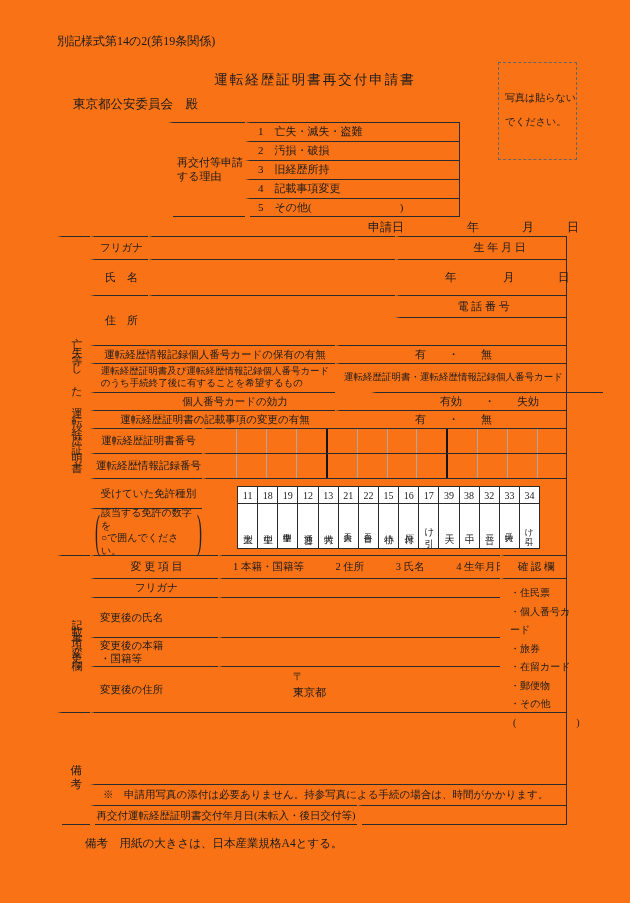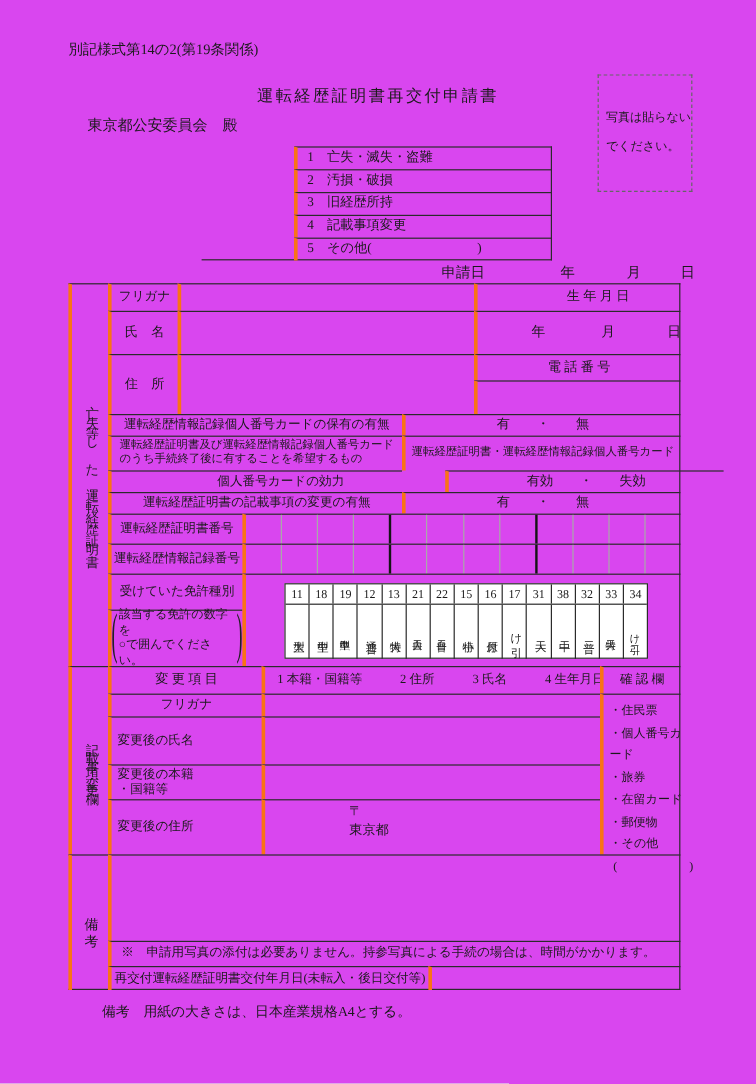--- a/index.html
+++ b/index.html
@@ -1,24 +1,24 @@
 <!DOCTYPE html>
 <html><head>
 <meta charset="utf-8">
 <style>
   html,body{margin:0;padding:0;background:#e8e8e8;}
   #paper{
-    position:relative;width:630px;height:903px;background:#d946ef;
+    position:relative;width:630px;height:903px;background:#f97316;
     font-family:"Liberation Serif","DejaVu Serif",serif;color:#1a1a1a;
     margin:0 auto;overflow:hidden;
   }
   .abs{position:absolute;}
   
   .tbl{position:absolute;border-right:1px solid #2b2b2b;border-bottom:1px solid #2b2b2b;box-sizing:border-box;}
-  .c{position:absolute;border-left:3px solid #f97316;border-top:1px solid #2b2b2b;box-sizing:border-box;
+  .c{position:absolute;border-left:5px solid #f97316;border-top:1px solid #2b2b2b;box-sizing:border-box;
      display:flex;align-items:center;justify-content:center;font-size:11px;line-height:1.25;}
   .left{justify-content:flex-start;}
   .vtext{writing-mode:vertical-rl;text-orientation:upright;}
   .s105{font-size:10.5px;} .s10{font-size:10px;} .s95{font-size:9.5px;}
   .grid12{padding:0;}
   .grid12 .gc{flex:1 1 0;height:100%;border-left:1px solid #a9a9a9;box-sizing:border-box;}
   .grid12 .gc:first-child{border-left:none;}
   .grid12 .gc.sep{border-left:2px solid #151515;}
   .licbox{position:absolute;border:1px solid #2b2b2b;box-sizing:border-box;background:#fff;}
   .licrow{display:flex;width:100%;box-sizing:border-box;}
@@ -37,20 +37,26 @@
   <div class="abs" style="left:57px;top:33px;font-size:12px;">別記様式第14の2(第19条関係)</div>
   <div class="abs" style="left:315px;top:71px;transform:translateX(-50%);font-size:13.5px;letter-spacing:2px;white-space:nowrap;">運転経歴証明書再交付申請書</div>
   <div class="abs" style="left:73px;top:96px;font-size:12.5px;">東京都公安委員会　殿</div>
 
   <div class="abs" style="left:498px;top:62px;width:79px;height:98px;border:1px dashed #666;box-sizing:border-box;padding-top:28px;">
     <div style="font-size:10px;margin:0 0 10px 6px;">写真は貼らない</div>
     <div style="font-size:10px;margin-left:6px;">でください。</div>
   </div>
 
   <div class="tbl" style="left:168px;top:122px;width:292px;height:95px;">
+    <div class="c" style="left:0;top:0;width:77px;height:95px;">
+      <div class="twoline" style="padding-left:2px;">
+        <span>再交付等申請</span>
+        <span>する理由</span>
+      </div>
+    </div>
     <div class="c left" style="left:77px;top:0;width:215px;height:19px;padding-left:8px;">1　亡失・滅失・盗難</div>
     <div class="c left" style="left:77px;top:19px;width:215px;height:19px;padding-left:8px;">2　汚損・破損</div>
     <div class="c left" style="left:77px;top:38px;width:215px;height:19px;padding-left:8px;">3　旧経歴所持</div>
     <div class="c left" style="left:77px;top:57px;width:215px;height:19px;padding-left:8px;">4　記載事項変更</div>
     <div class="c left" style="left:77px;top:76px;width:215px;height:19px;padding-left:8px;">5　その他(　　　　　　　　)</div>
   </div>
 
   <div class="abs" style="left:368px;top:219px;font-size:12px;">申請日</div>
   <div class="abs" style="left:467px;top:219px;font-size:12px;">年</div>
   <div class="abs" style="left:522px;top:219px;font-size:12px;">月</div>
@@ -142,21 +148,21 @@
         <div class="lc s10">11</div>
         <div class="lc s10">18</div>
         <div class="lc s10">19</div>
         <div class="lc s10">12</div>
         <div class="lc s10">13</div>
         <div class="lc s10">21</div>
         <div class="lc s10">22</div>
         <div class="lc s10">15</div>
         <div class="lc s10">16</div>
         <div class="lc s10">17</div>
-        <div class="lc s10">31</div>
+        <div class="lc s10">39</div>
         <div class="lc s10">38</div>
         <div class="lc s10">32</div>
         <div class="lc s10">33</div>
         <div class="lc s10">34</div>
       </div>
       <div class="licrow" style="height:45px;">
         <div class="lc vtext s95">大型</div>
         <div class="lc vtext s95">中型</div>
         <div class="lc vtext" style="font-size:8.5px;">準中型</div>
         <div class="lc vtext s95">普通</div>

